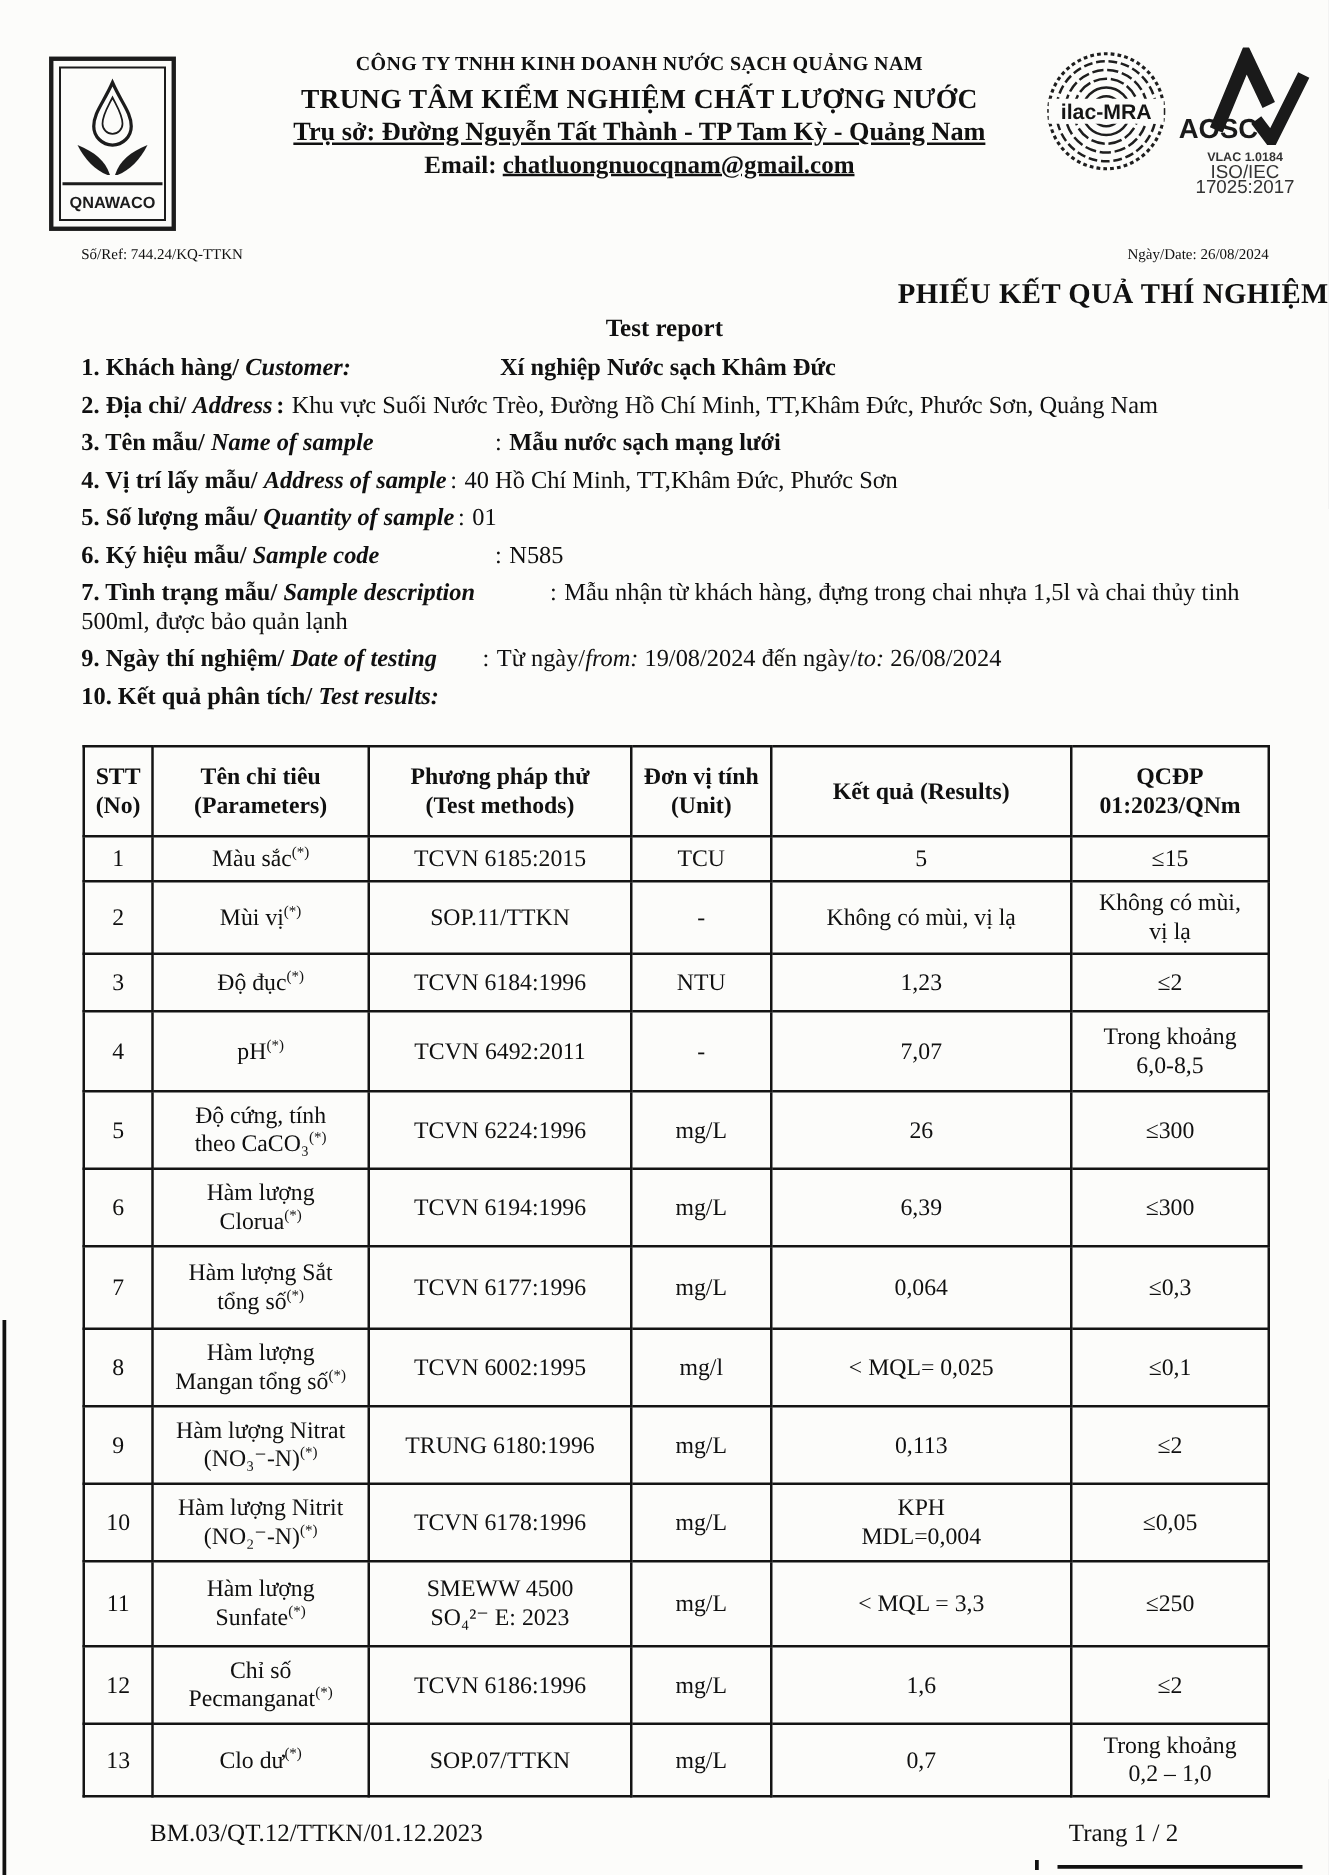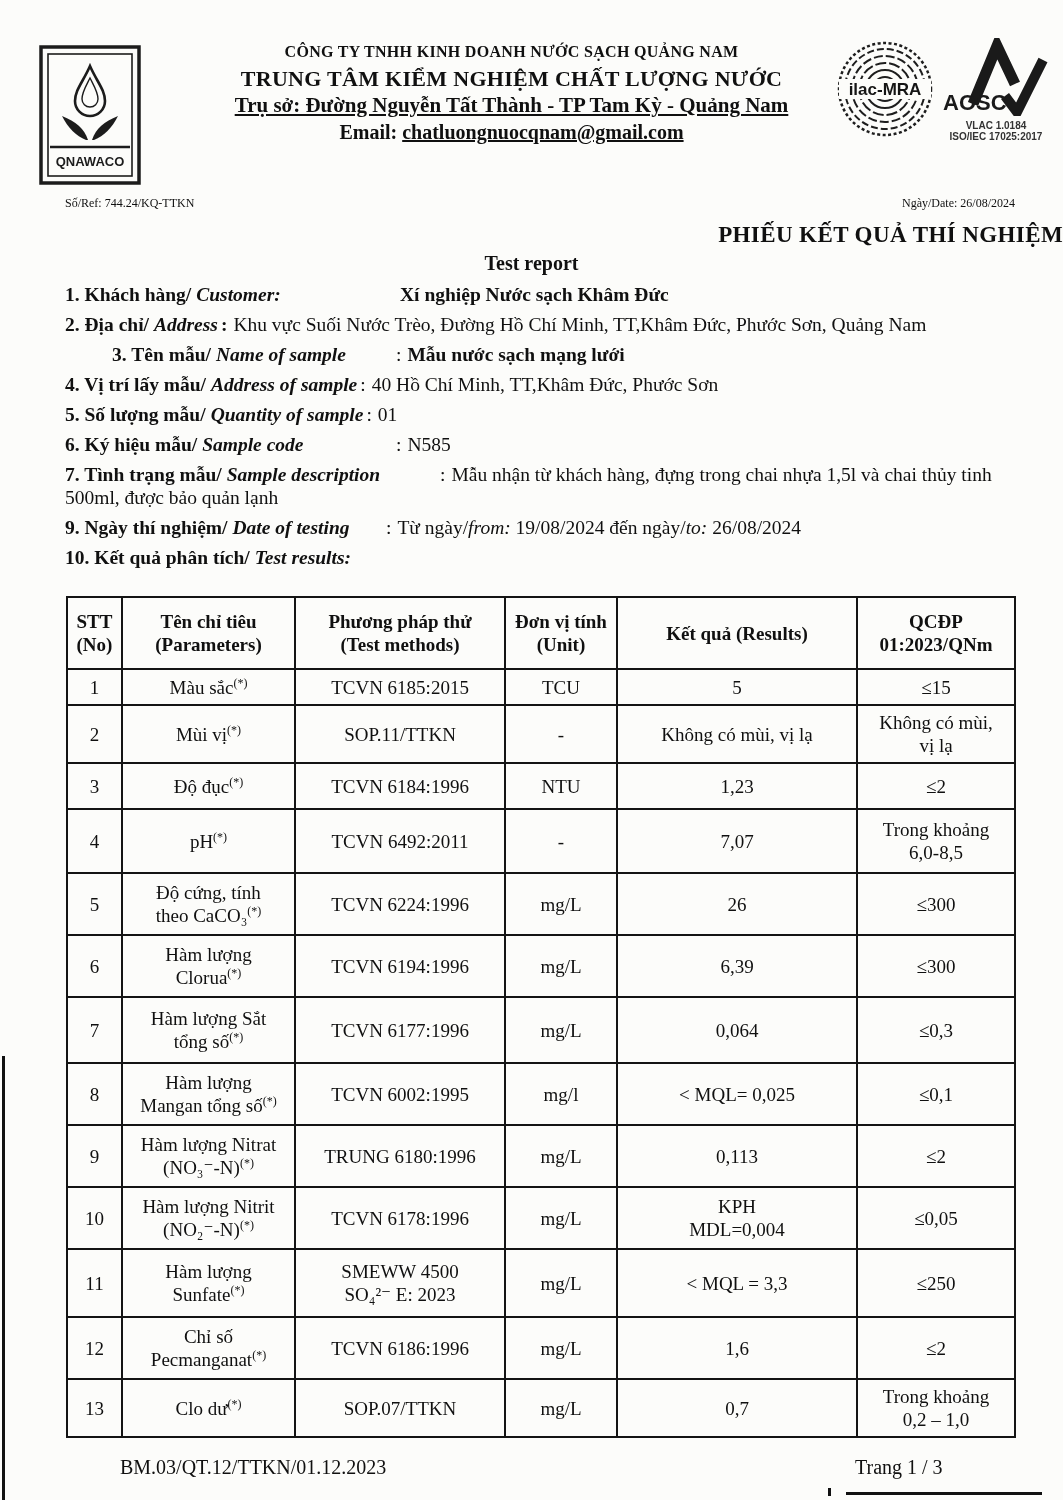--- a/index.html
+++ b/index.html
@@ -13,21 +13,21 @@
   .hdr-l1{font-size:16px;font-weight:bold;letter-spacing:.3px;}
   .hdr-l2{font-size:22px;font-weight:bold;letter-spacing:.3px;}
   .hdr-l3{font-size:21px;font-weight:bold;text-decoration:underline;}
   .hdr-l4{font-size:20px;font-weight:bold;}
   .hdr-l5{font-size:20px;font-weight:bold;}
   .hdr-email{text-decoration:underline;font-weight:bold;}
   .logo-left{position:absolute;left:38px;top:44px;}
   .logo-right{position:absolute;right:14px;top:38px;display:flex;gap:8px;align-items:flex-start;}
   .aosc-block{width:106px;text-align:center;}
   .aosc-sub1{font-size:10px;font-weight:bold;color:#333;line-height:11px;font-family:Liberation Sans, sans-serif;}
-  .aosc-sub2{font-size:10px;font-weight:bold;color:#333;line-height:12px;font-family:"Liberation Sans",sans-serif;}
+  .aosc-sub2{font-size:15px;font-weight:normal;color:#333;line-height:12px;font-family:"Liberation Sans",sans-serif;}
   
   .ref-row{position:absolute;top:196px;left:65px;right:48px;font-size:12px;}
   .ref-no{float:left;}
   .ref-date{float:right;}
   .doc-title{position:absolute;top:222px;left:0;width:100%;text-align:right;font-size:23px;font-weight:bold;letter-spacing:.4px;}
   .doc-subtitle{position:absolute;top:252px;left:0;width:100%;text-align:center;font-size:20px;font-weight:bold;}
   
   .info{position:absolute;top:283px;left:65px;right:40px;font-size:19.5px;line-height:23px;}
   .info-line{margin-bottom:7px;}
   .info-line .vi{font-weight:bold;}
@@ -126,21 +126,21 @@
   <div class="info">
     <div class="info-line">
       <span class="grp" style="min-width:335px;">
         <span class="vi">1. Khách hàng/</span><span class="en">Customer:</span>
       </span><span class="val-b">Xí nghiệp Nước sạch Khâm Đức</span>
     </div>
     <div class="info-line">
       <span class="vi">2. Địa chỉ/</span><span class="en">Address</span><span class="sep vi">:</span><span>Khu vực Suối Nước Trèo, Đường Hồ Chí Minh, TT,Khâm Đức, Phước Sơn, Quảng Nam</span>
     </div>
     <div class="info-line">
-      <span class="grp" style="min-width:328px;text-align:center;">
+      <span class="grp" style="min-width:328px;">
         <span class="vi">3. Tên mẫu/</span><span class="en">Name of sample</span>
       </span><span class="sep">:</span><span class="val-b">Mẫu nước sạch mạng lưới</span>
     </div>
     <div class="info-line">
       <span class="vi">4. Vị trí lấy mẫu/</span><span class="en">Address of sample</span><span class="sep">:</span><span>40 Hồ Chí Minh, TT,Khâm Đức, Phước Sơn</span>
     </div>
     <div class="info-line">
       <span class="vi">5. Số lượng mẫu/</span><span class="en">Quantity of sample</span><span class="sep">:</span><span>01</span>
     </div>
     <div class="info-line">
@@ -303,20 +303,20 @@
           <td>mg/L</td>
           <td>0,7</td>
           <td>Trong khoảng
 0,2 – 1,0</td>
         </tr>
       </tbody>
   </table>
 
   <div class="footer">
     <span class="footer-left">BM.03/QT.12/TTKN/01.12.2023</span>
-    <span class="footer-right">Trang 1 / 3</span>
+    <span class="footer-right">Trang 1 / 2</span>
   </div>
 
   <div class="edge-line"></div>
   <div class="bottom-line"></div>
   <div class="bottom-tick"></div>
 
 </div>
 
 </body></html>

